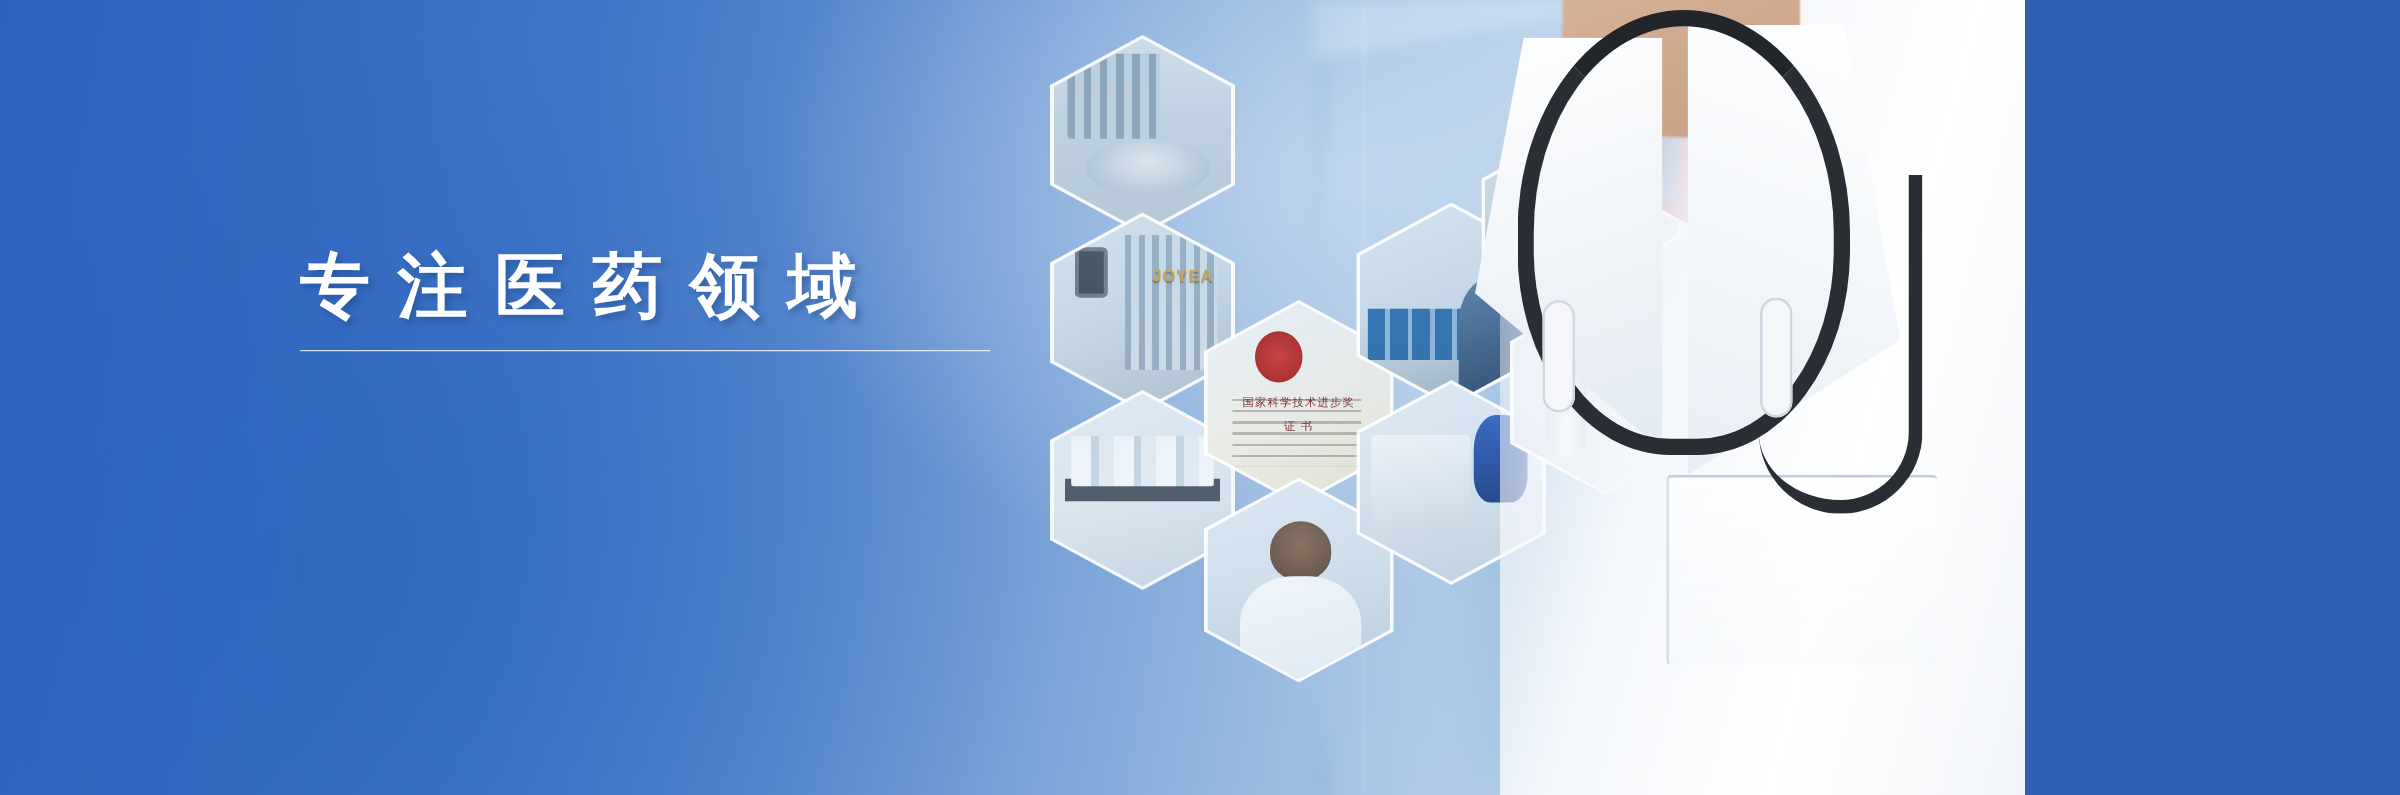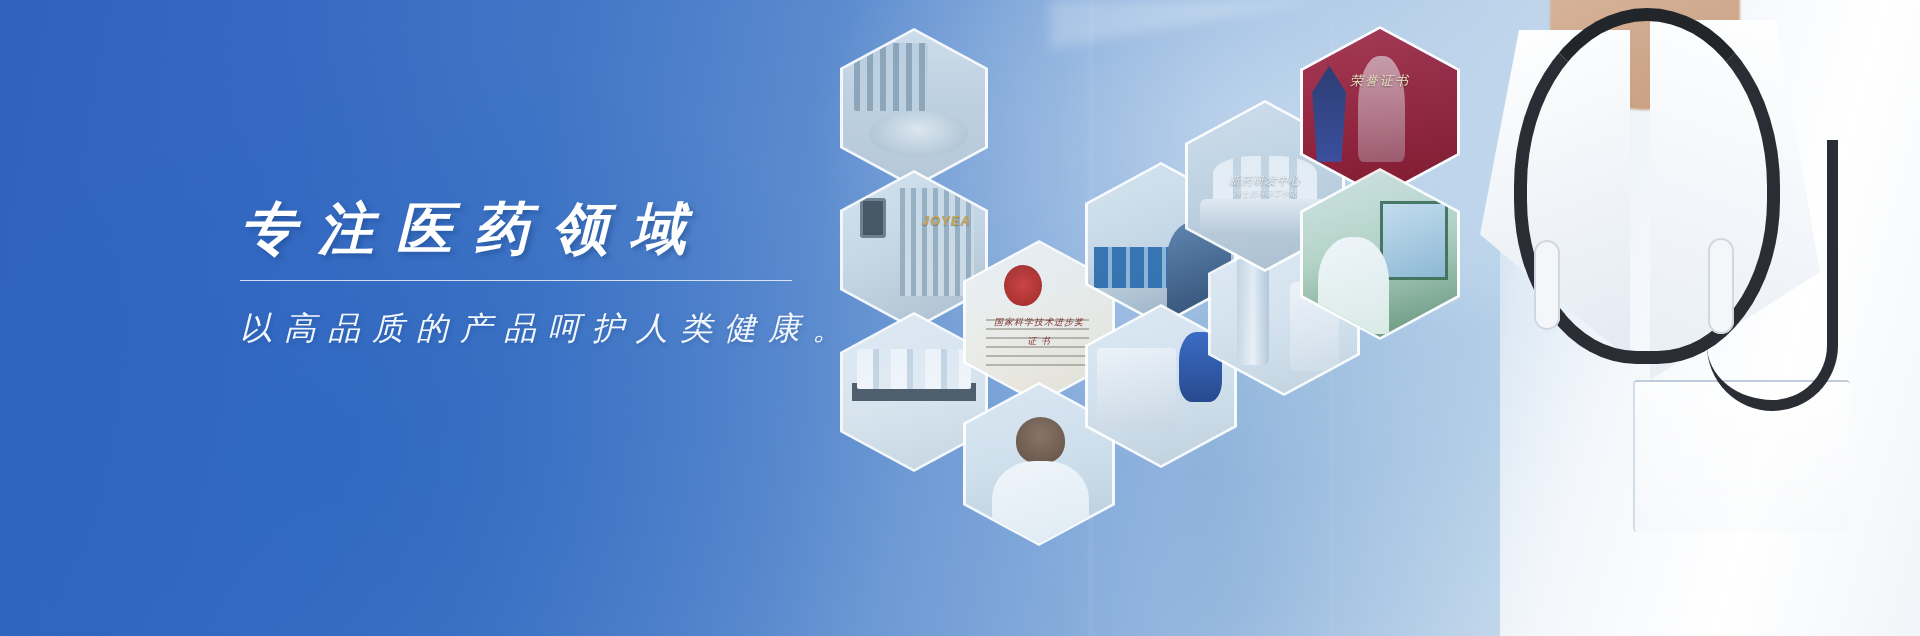--- a/index.html
+++ b/index.html
@@ -2,26 +2,25 @@
 <html><head>
 <meta charset="utf-8">
 <style>
   html, body {
     margin: 0;
     padding: 0;
     background: #2f5fb3;
   }
   .banner {
     position: relative;
-    width: 1920px;
+    width: 1620px;
     height: 636px;
     overflow: hidden;
     font-family: "Liberation Sans", "DejaVu Sans", sans-serif;
     background: #6d28d9;
-    font-style: italic;
   }
 
   
   .bg-base {
     position: absolute; inset: 0;
     background: linear-gradient(100deg,
         #2f62bd 0%,
         #3669c2 14%,
         #4176c6 28%,
         #5d8ccf 42%,
@@ -365,21 +364,20 @@
   <div class="bg-soft-2"></div>
   <div class="bg-soft-3"></div>
   <div class="bg-blur-room"></div>
   <div class="bg-blur-band"></div>
   <div class="bg-vert-line" style="left:1090px"></div>
   <div class="bg-vert-line" style="left:1330px;opacity:.5"></div>
 
   <div class="hero-text">
     <div class="hero-title">专注医药领域</div>
     <div class="hero-divider"></div>
-    <div class="hero-sub">以高品质的产品呵护人类健康。</div>
   </div>
 
   <div class="hex-cluster">
 
     <div class="hex-frame" style="left:840px; top:28px; width:148px; height:160px;">
       <div class="hex" style="left:3px; top:3px; width:142px; height:154px;">
         <div class="hex-inner">
             <div class="scene s-machine"></div>
             <div class="hex-tint"></div>
           </div>

